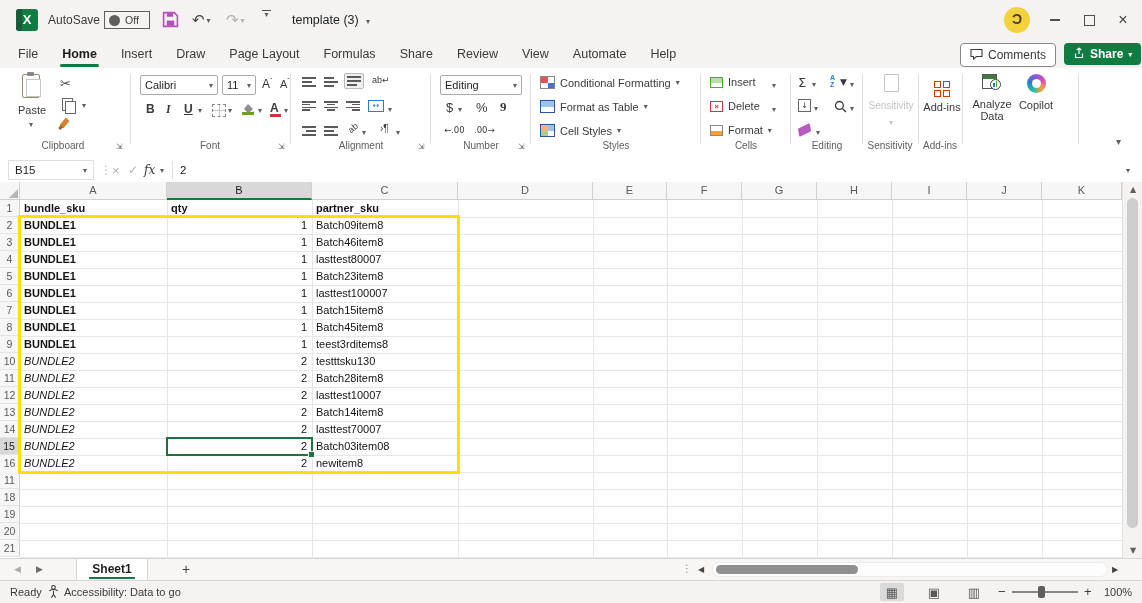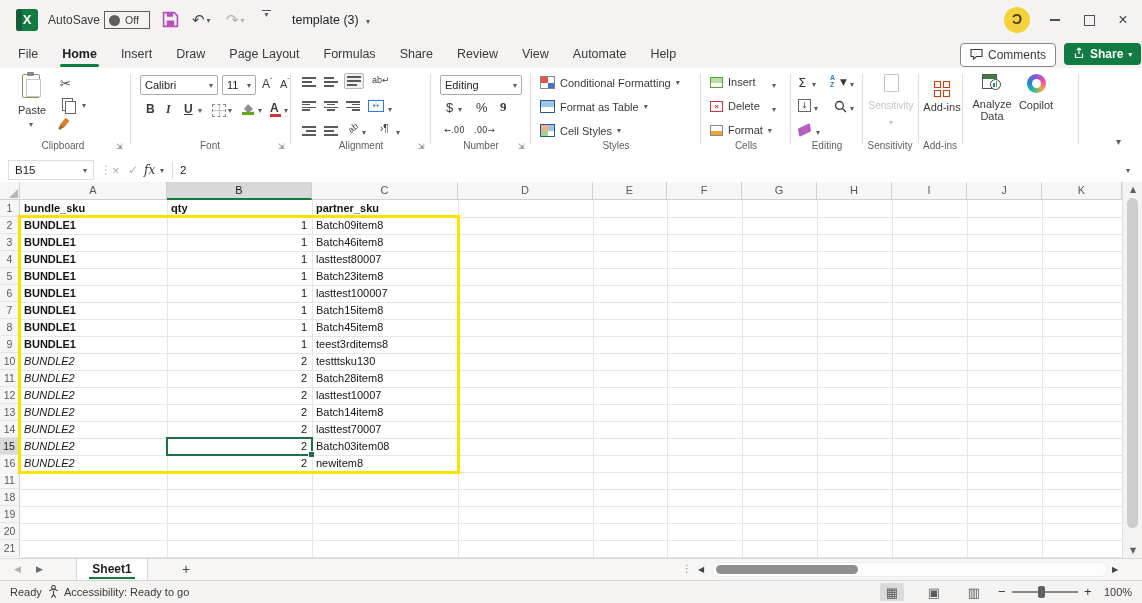--- a/index.html
+++ b/index.html
@@ -558,21 +558,21 @@
   </div>
 
   <div class="statusbar">
     <span class="abs" style="left:10px;top:5px;">Ready</span>
     <span class="abs" style="left:48px;top:4px;">
       <svg width="11" height="13" viewBox="0 0 10 12">
           <circle cx="5" cy="2.2" r="1.7" fill="none" stroke="#3b3a39" stroke-width="1"></circle>
           <path d="M1 5.4c2.2-1.3 5.8-1.3 8 0 M5 5.4v3.4 M5 8.8L3 11.6 M5 8.8l2 2.8" fill="none" stroke="#3b3a39" stroke-width="1"></path>
         </svg>
     </span>
-    <span class="abs" style="left:64px;top:5px;">Accessibility: Ready to go</span>
+    <span class="abs" style="left:64px;top:5px;">Accessibility: Data to go</span>
     <span class="viewbtn sel" style="left:880px;">▦</span>
     <span class="viewbtn" style="left:922px;">▣</span>
     <span class="viewbtn" style="left:962px;">▥</span>
     <span class="abs" style="left:998px;top:3px;font-size:13px;color:#3b3a39;">−</span>
     <div class="ztrack"></div>
     <div class="zthumb"></div>
     <span class="abs" style="left:1084px;top:3px;font-size:13px;color:#3b3a39;">+</span>
     <span class="abs" style="left:1104px;top:5px;">100%</span>
   </div>
 

